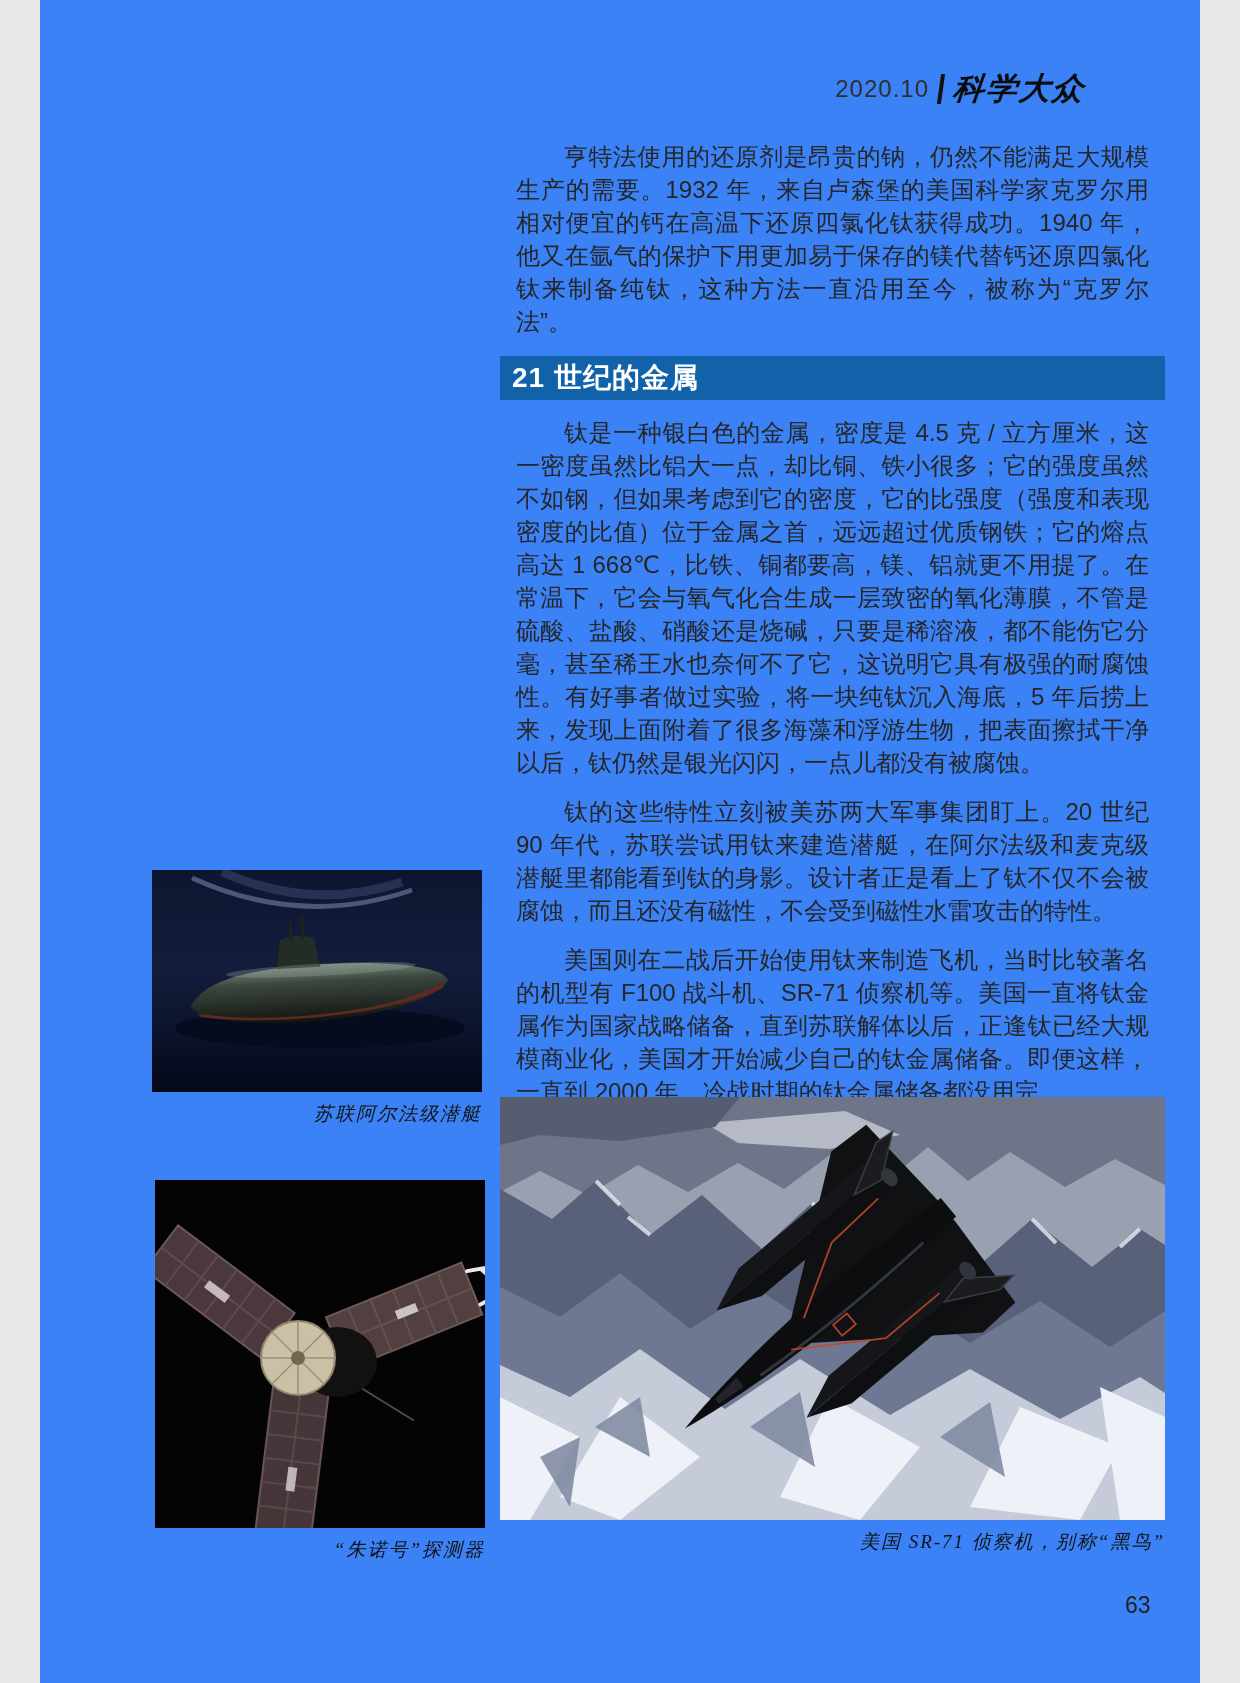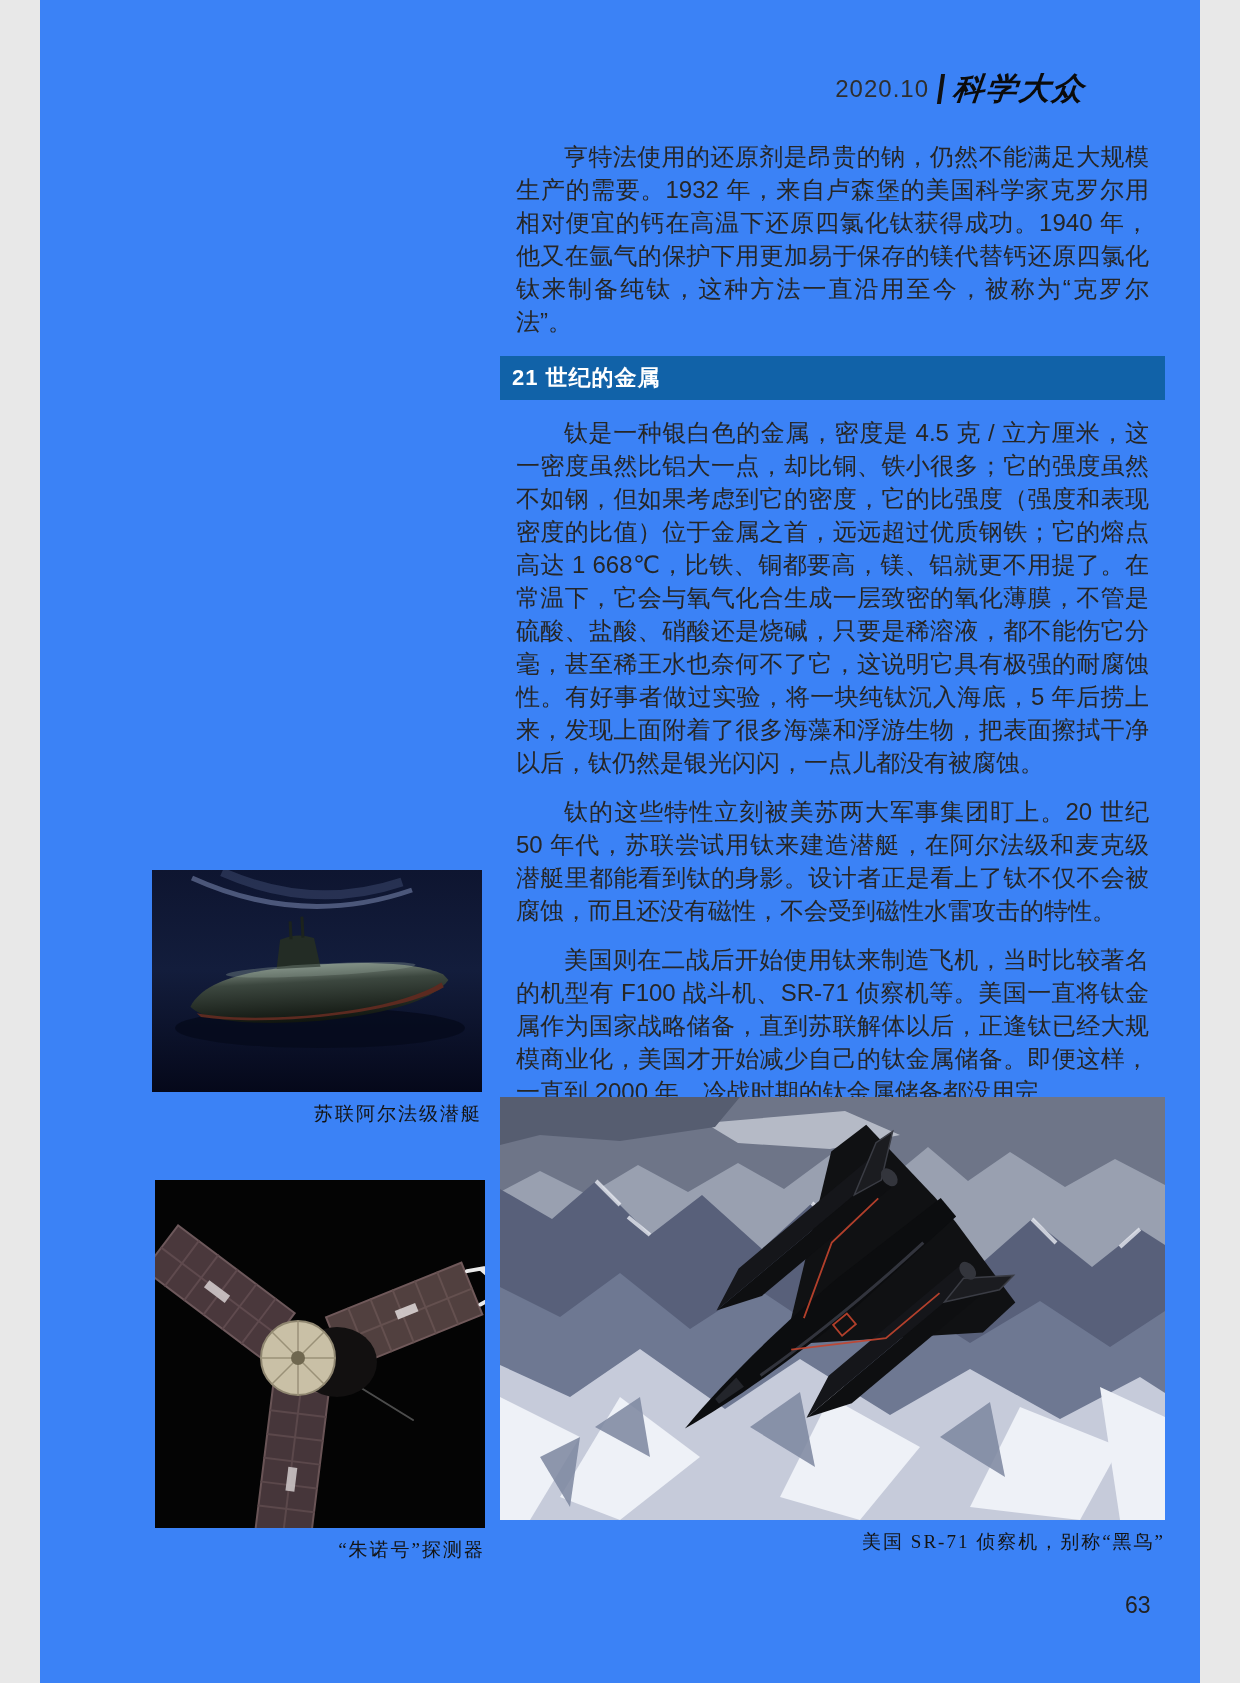--- a/index.html
+++ b/index.html
@@ -22,31 +22,31 @@
     letter-spacing:2px; transform:skewX(-6deg);
   }
   
   .text-column{
     position:absolute; left:460px; top:124px; width:665px;
     font-size:24px; line-height:33px; text-align:justify; text-justify:inter-ideograph;
   }
   .text-column p{margin:16px; text-indent:2em;}
   .section-bar{
     margin:18px 0 16px 0; height:44px; line-height:44px;
-    background:#1162a8; color:#ffffff; font-size:22px; font-weight:700;
+    background:#1162a8; color:#ffffff; font-size:28px; font-weight:700;
     padding-left:12px; letter-spacing:1px;
   }
   
   figure{margin:0; padding:0; position:absolute;}
   .fig-sub{left:112px; top:870px; width:330px;}
   .fig-juno{left:115px; top:1180px; width:330px;}
   .fig-sr71{left:460px; top:1097px; width:665px;}
   figure svg{display:block;}
   figcaption{
-    font-family:"Liberation Serif","DejaVu Serif",serif; 
+    font-family:"Liberation Serif","DejaVu Serif",serif; font-style:italic;
     font-size:19px; color:#141414; text-align:right; margin-top:9px;
     letter-spacing:2px;
   }
   .page-number{
     position:absolute; top:1592px; left:1085px; width:55px;
     text-align:left; font-size:23px; color:#222;
   }
 </style>
 </head>
 <body>
@@ -56,21 +56,21 @@
   <header class="page-header">
     <span class="issue-date">2020.10</span>
     <span class="hdr-divider"></span>
     <span class="magazine-logo">科学大众</span>
   </header>
 
   <main class="text-column">
     <p>亨特法使用的还原剂是昂贵的钠，仍然不能满足大规模生产的需要。1932 年，来自卢森堡的美国科学家克罗尔用相对便宜的钙在高温下还原四氯化钛获得成功。1940 年，他又在氩气的保护下用更加易于保存的镁代替钙还原四氯化钛来制备纯钛，这种方法一直沿用至今，被称为“克罗尔法”。</p>
     <h2 class="section-bar">21 世纪的金属</h2>
     <p>钛是一种银白色的金属，密度是 4.5 克 / 立方厘米，这一密度虽然比铝大一点，却比铜、铁小很多；它的强度虽然不如钢，但如果考虑到它的密度，它的比强度（强度和表现密度的比值）位于金属之首，远远超过优质钢铁；它的熔点高达 1 668℃，比铁、铜都要高，镁、铝就更不用提了。在常温下，它会与氧气化合生成一层致密的氧化薄膜，不管是硫酸、盐酸、硝酸还是烧碱，只要是稀溶液，都不能伤它分毫，甚至稀王水也奈何不了它，这说明它具有极强的耐腐蚀性。有好事者做过实验，将一块纯钛沉入海底，5 年后捞上来，发现上面附着了很多海藻和浮游生物，把表面擦拭干净以后，钛仍然是银光闪闪，一点儿都没有被腐蚀。</p>
-    <p>钛的这些特性立刻被美苏两大军事集团盯上。20 世纪 50 年代，苏联尝试用钛来建造潜艇，在阿尔法级和麦克级潜艇里都能看到钛的身影。设计者正是看上了钛不仅不会被腐蚀，而且还没有磁性，不会受到磁性水雷攻击的特性。</p>
+    <p>钛的这些特性立刻被美苏两大军事集团盯上。20 世纪 90 年代，苏联尝试用钛来建造潜艇，在阿尔法级和麦克级潜艇里都能看到钛的身影。设计者正是看上了钛不仅不会被腐蚀，而且还没有磁性，不会受到磁性水雷攻击的特性。</p>
     <p>美国则在二战后开始使用钛来制造飞机，当时比较著名的机型有 F100 战斗机、SR-71 侦察机等。美国一直将钛金属作为国家战略储备，直到苏联解体以后，正逢钛已经大规模商业化，美国才开始减少自己的钛金属储备。即便这样，一直到 2000 年，冷战时期的钛金属储备都没用完。</p>
     <p>紧随军用，民用飞机也迅速用上了钛。据统计，每年 2/3 的钛都被用于制</p>
   </main>
 
   <figure class="fig-sub">
     <svg width="330" height="222" viewBox="0 0 330 222" role="img">
       <defs>
         <linearGradient id="subbg" x1="0" y1="0" x2="0" y2="1">
           <stop offset="0" stop-color="#0e1530"></stop>
           <stop offset="0.45" stop-color="#131d3c"></stop>

